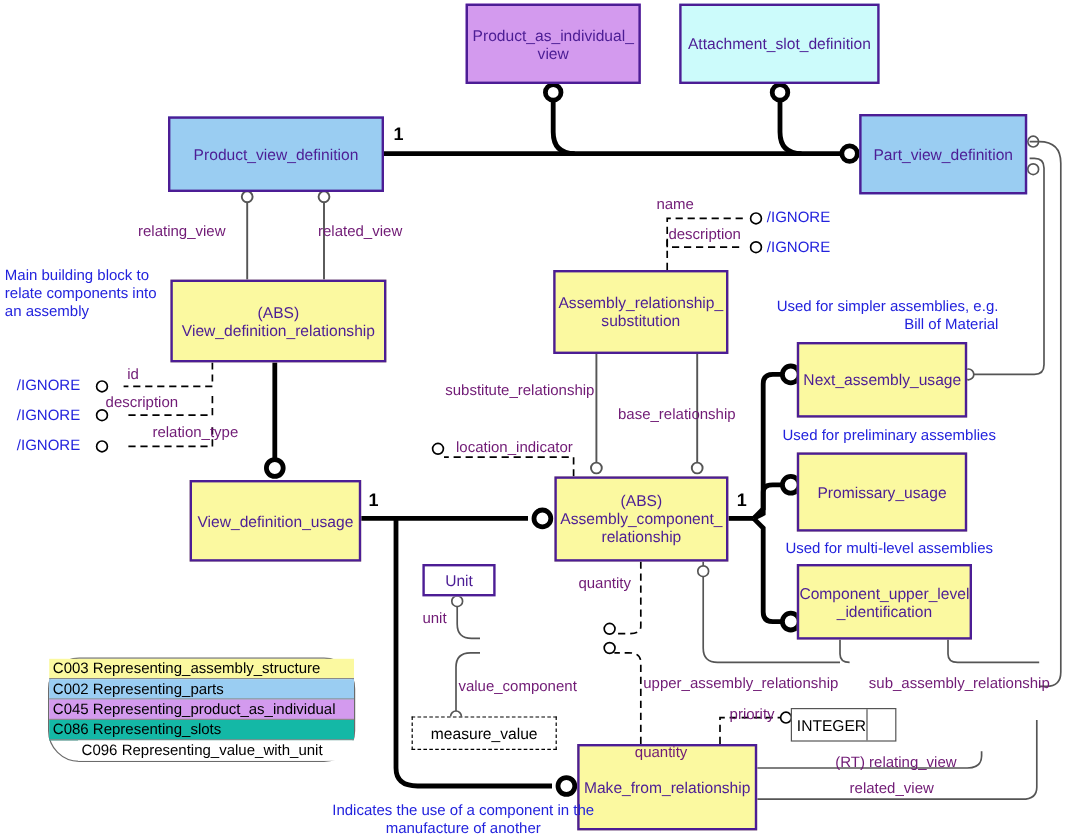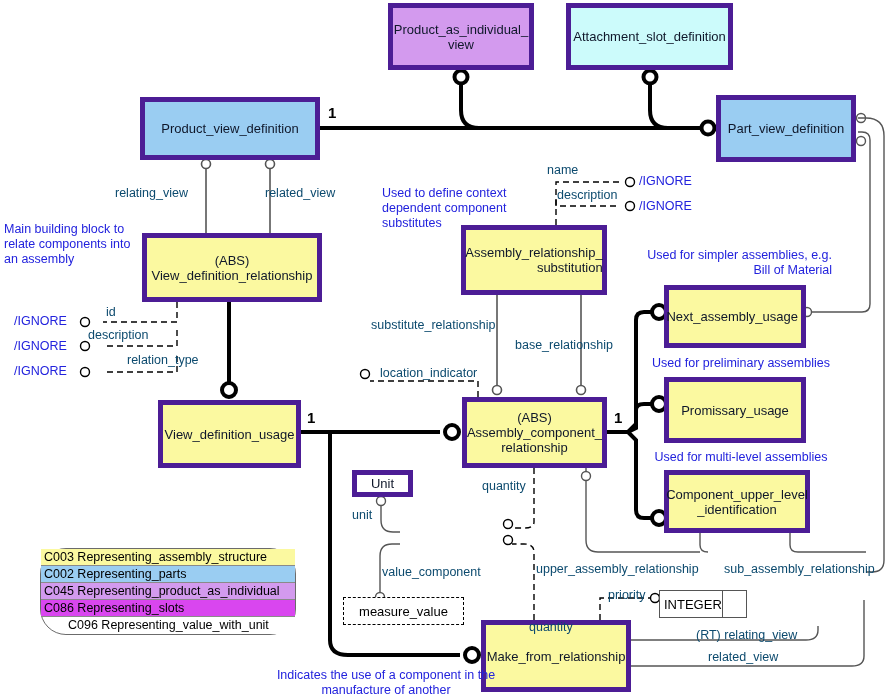--- a/index.html
+++ b/index.html
@@ -1,40 +1,40 @@
 <!DOCTYPE html>
 <html><head>
 <meta charset="utf-8">
 <style>
   html,body{margin:0;padding:0;background:#ffffff;}
   #stage{position:relative;width:889px;height:698px;overflow:hidden;
          font-family:"Liberation Sans", sans-serif;background:#fff;}
-  .box{position:absolute;box-sizing:border-box;border:5px solid #4c1d95;
+  .box{position:absolute;box-sizing:border-box;border:2px solid #4c1d95;
        display:flex;align-items:center;justify-content:center;text-align:center;
-       font-size:13px;color:#0f172a;line-height:15px;padding:2px 3px;}
+       font-size:13px;color:#4c1d95;line-height:15px;padding:2px 3px;}
   .yellow{background:#fbf9a0;}
   .blue{background:#9acdf2;}
   .purple{background:#d39aee;}
   .cyan{background:#ccfbfb;}
   .white{background:#ffffff;}
   .dashbox{position:absolute;box-sizing:border-box;border:1px dashed #000;
            background:#fff;display:flex;align-items:center;justify-content:center;
            font-size:13px;color:#000;}
   .note{position:absolute;color:#2222dd;font-size:12.5px;line-height:15px;}
-  .lbl{position:absolute;color:#0c4a6e;font-size:12.5px;line-height:14px;white-space:nowrap;}
+  .lbl{position:absolute;color:#701a75;font-size:12.5px;line-height:14px;white-space:nowrap;}
   .card{position:absolute;color:#000;font-size:15px;font-weight:bold;}
   svg.layer{position:absolute;left:0;top:0;width:889px;height:698px;overflow:visible;}
   .legend{position:absolute;border:1px solid #6b6b6b;box-sizing:border-box;}
   .legend div{font-size:12.5px;line-height:16px;padding:0 3px;
               border-bottom:1px solid #8a8a8a;box-sizing:border-box;height:17px;white-space:nowrap;}
   .legend div:last-child{border-bottom:none;}
   .lg0{background:#fbf9a0;}
   .lg1{background:#9acdf2;}
   .lg2{background:#d39aee;}
-  .lg3{background:#d946ef;}
+  .lg3{background:#14b8a6;}
   .lg4{background:#ffffff;margin-left:24px;}
   .intbox{position:absolute;box-sizing:border-box;border:1px solid #555;background:#fff;
           font-size:13px;display:flex;align-items:center;}
   .intbox .t{padding-left:4px;flex:1;}
   .intbox .sq{width:24px;border-left:1px solid #555;height:100%;}
 </style>
 </head>
 <body>
 
 <div id="stage">
@@ -144,21 +144,21 @@
   </div>
 
   <div class="box yellow" style="left:142px;top:233px;width:180px;height:69px;">
     <span>(ABS)<br>View_definition_relationship</span>
   </div>
 
   <div class="box yellow" style="left:158px;top:400px;width:143px;height:68px;">
     <span>View_definition_usage</span>
   </div>
 
-  <div class="box yellow" style="left:461px;top:225px;width:146px;height:70px;text-align:right;">
+  <div class="box yellow" style="left:461px;top:225px;width:146px;height:70px;">
     <span>Assembly_relationship_<br>substitution</span>
   </div>
 
   <div class="box yellow" style="left:462px;top:397px;width:145px;height:71px;">
     <span>(ABS)<br>Assembly_component_<br>relationship</span>
   </div>
 
   <div class="box yellow" style="left:664px;top:285px;width:142px;height:63px;justify-content:flex-end;">
     <span>Next_assembly_usage</span>
   </div>
@@ -184,21 +184,20 @@
     <span>measure_value</span>
   </div>
 
   <div class="intbox" style="left:659px;top:590px;width:88px;height:28px;">
     <span class="t">INTEGER</span>
     <span class="sq"></span>
   </div>
 
   <div class="note" style="left:4px;top:222px;width:140px;">Main building block to relate components into an assembly</div>
 
-  <div class="note" style="left:382px;top:186px;width:150px;">Used to define context dependent component substitutes</div>
 
   <div class="note" style="left:642px;top:236px;width:190px;text-align:right;margin-top:12px;">Used for simpler assemblies, e.g. Bill of Material</div>
 
   <div class="note" style="left:646px;top:356px;width:190px;text-align:center;">Used for preliminary assemblies</div>
 
   <div class="note" style="left:646px;top:450px;width:190px;text-align:center;">Used for multi-level assemblies</div>
 
   <div class="note" style="left:276px;top:668px;width:220px;text-align:center;">Indicates the use of a component in the manufacture of another</div>
 
   <div class="lbl" style="left:115px;top:186px;">relating_view</div>

